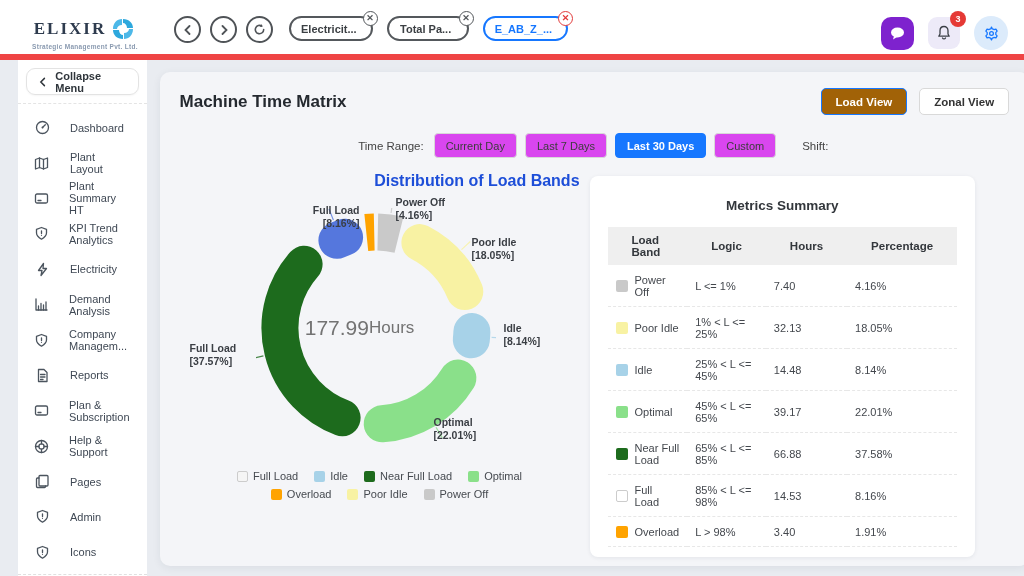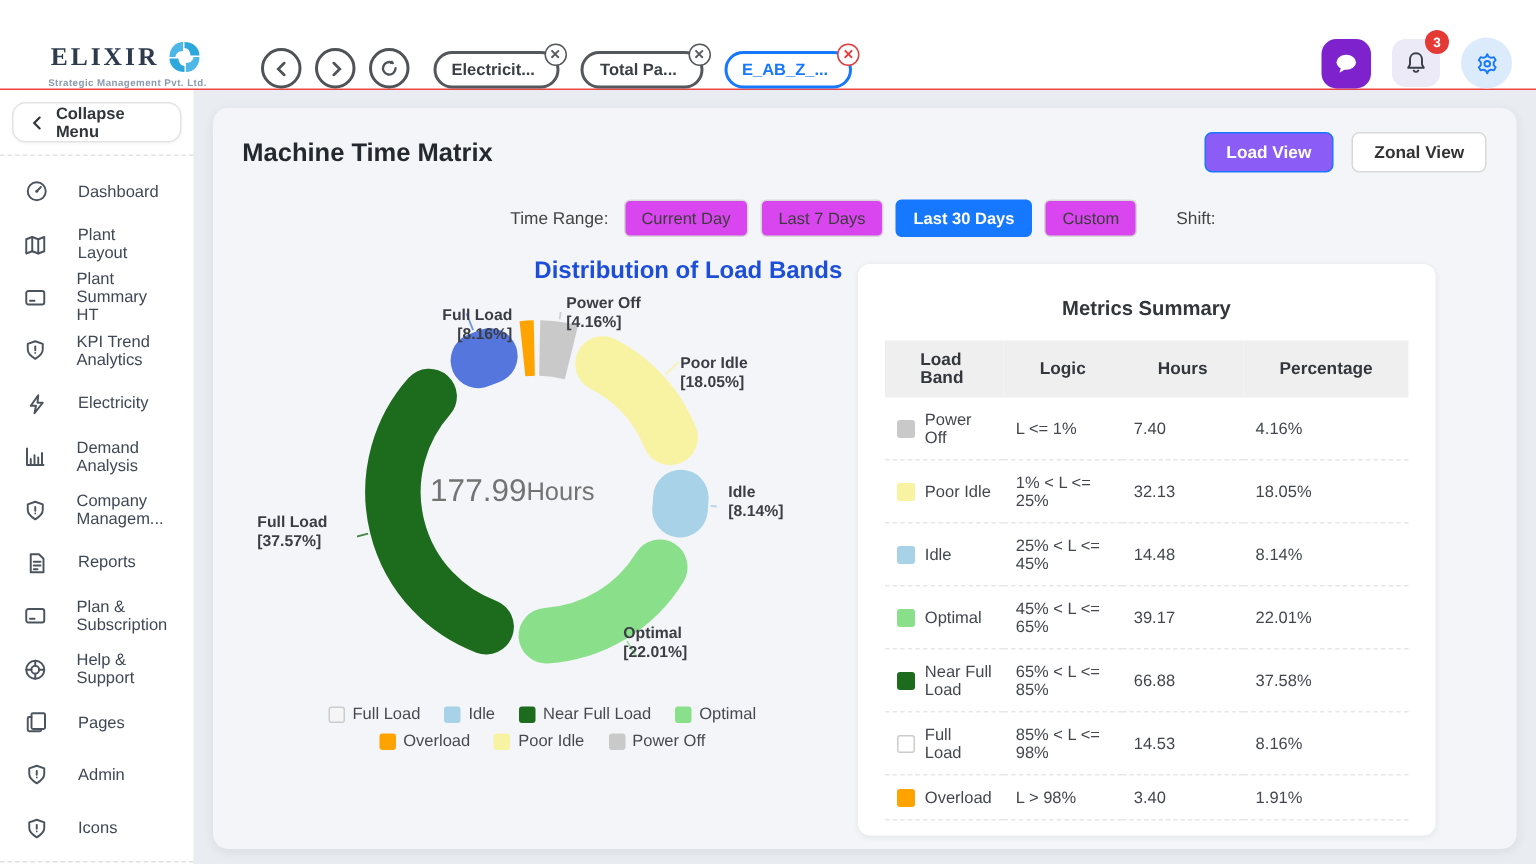--- a/index.html
+++ b/index.html
@@ -1,21 +1,21 @@
 <!DOCTYPE html>
 <html><head>
 <meta charset="utf-8">
 <style>
   * { margin:0; padding:0; box-sizing:border-box; }
   html,body { width:1024px; height:576px; overflow:hidden;
     font-family:"Liberation Sans", sans-serif; background:#e9ecf1; }
 
   
-  .topbar { height:60px; background:#ffffff; display:flex; align-items:flex-end;
-    border-bottom:1px solid #ef4444; padding:16px 16px 0 10px; }
+  .topbar { height:60px; background:#ffffff; display:flex; align-items:flex-start;
+    border-bottom:6px solid #ef4444; padding:16px 16px 0 10px; }
   .logo { width:150px; display:flex; flex-direction:column; align-items:center; }
   .logo-row { display:flex; align-items:center; gap:4px; }
   .logo-title { font-family:"Liberation Serif", serif; font-weight:bold; font-size:17px;
     letter-spacing:2px; color:#2e3b4e; }
   .logo-sub { font-size:6.5px; color:#8a9ab0; font-weight:bold; letter-spacing:.3px; margin-top:1px; }
   .navbtns { display:flex; align-items:center; gap:9px; margin-left:14px; }
   .circlebtn { width:27px; height:27px; border:2px solid #4f5357; border-radius:50%;
     background:#fff; display:flex; align-items:center; justify-content:center;
     color:#4f5357; font-size:14px; font-weight:bold; cursor:pointer; }
   .tabs { display:flex; align-items:center; gap:14px; margin-left:16px; }
@@ -33,40 +33,40 @@
   .bell-wrap { position:relative; width:32px; height:32px; background:#edeaf8; border-radius:9px;
     display:flex; align-items:center; justify-content:center; cursor:pointer; }
   .badge { position:absolute; top:-6px; right:-6px; min-width:16px; height:16px;
     background:#e53935; color:#fff; border-radius:8px; font-size:9px; font-weight:bold;
     display:flex; align-items:center; justify-content:center; padding:0 4px; }
   .gear-btn { width:34px; height:34px; background:#dcebfb; border-radius:50%;
     display:flex; align-items:center; justify-content:center; cursor:pointer; }
 
   
   .shell { display:flex; height:516px; }
-  .sidebar { width:163px; background:#ffffff; padding:8px 8px 0 8px; }
+  .sidebar { width:163px; background:#ffffff; padding:8px 8px 0 8px;margin-left:18px; }
   .collapse-btn { border:1px solid #e3e3e3; border-radius:9px; height:27px; display:flex;
     align-items:center; gap:9px; padding:0 12px; font-size:11px; font-weight:bold;
     color:#2f353b; cursor:pointer; box-shadow:0 1px 2px rgba(0,0,0,.04); }
   .side-divider { border-top:1px dashed #e4e4e4; margin:8px -8px 0 -8px; }
   .menu { margin-top:6px; }
   .menu-item { display:flex; align-items:center; gap:20px; height:35.4px; padding:0 8px;
     font-size:11px; color:#3f4854; cursor:pointer; border-radius:6px; }
   .menu-item .ic { width:16px; display:flex; justify-content:center; color:#4b545e; }
   .side-bottom { border-top:1px dashed #e0e0e0; margin:4px -8px 0 -8px; }
 
   .content { flex:1; padding:12px 13px 10px 13px; }
   .maincard { background:#f4f5f8; border-radius:10px; height:100%;
     box-shadow:0 2px 8px rgba(30,40,60,.07); padding:16px 20px 10px 20px; position:relative; }
   .card-head { display:flex; align-items:center; }
   .card-title { font-size:17px; font-weight:bold; color:#24292f; }
   .view-btns { margin-left:auto; display:flex; gap:12px; }
   .viewbtn { height:27px; padding:0 14px; border-radius:5px; font-size:11.5px; font-weight:bold;
     border:1px solid #d9d9d9; background:#fff; color:#333; cursor:pointer; }
-  .viewbtn.active { background:#8b5cf6; border-color:#1677ff; color:#fff; }
+  .viewbtn.active { background:#a16207; border-color:#1677ff; color:#fff; }
 
   .filters { display:flex; align-items:center; justify-content:center; gap:8px; margin-top:18px; }
   .filters .flabel { font-size:11.5px; color:#444; margin-right:2px; }
   .fbtn { height:25px; padding:0 11px; border-radius:4px; background:#d946ef; border:1px solid #d8d8d8;
     font-size:11px; color:#3c3c3c; cursor:pointer; }
   .fbtn.active { background:#1677ff; border-color:#1677ff; color:#fff; font-weight:bold; }
   .shift-label { margin-left:18px; }
 
   .content-row { display:flex; margin-top:14px; }
   .chart-col { width:400px; }

